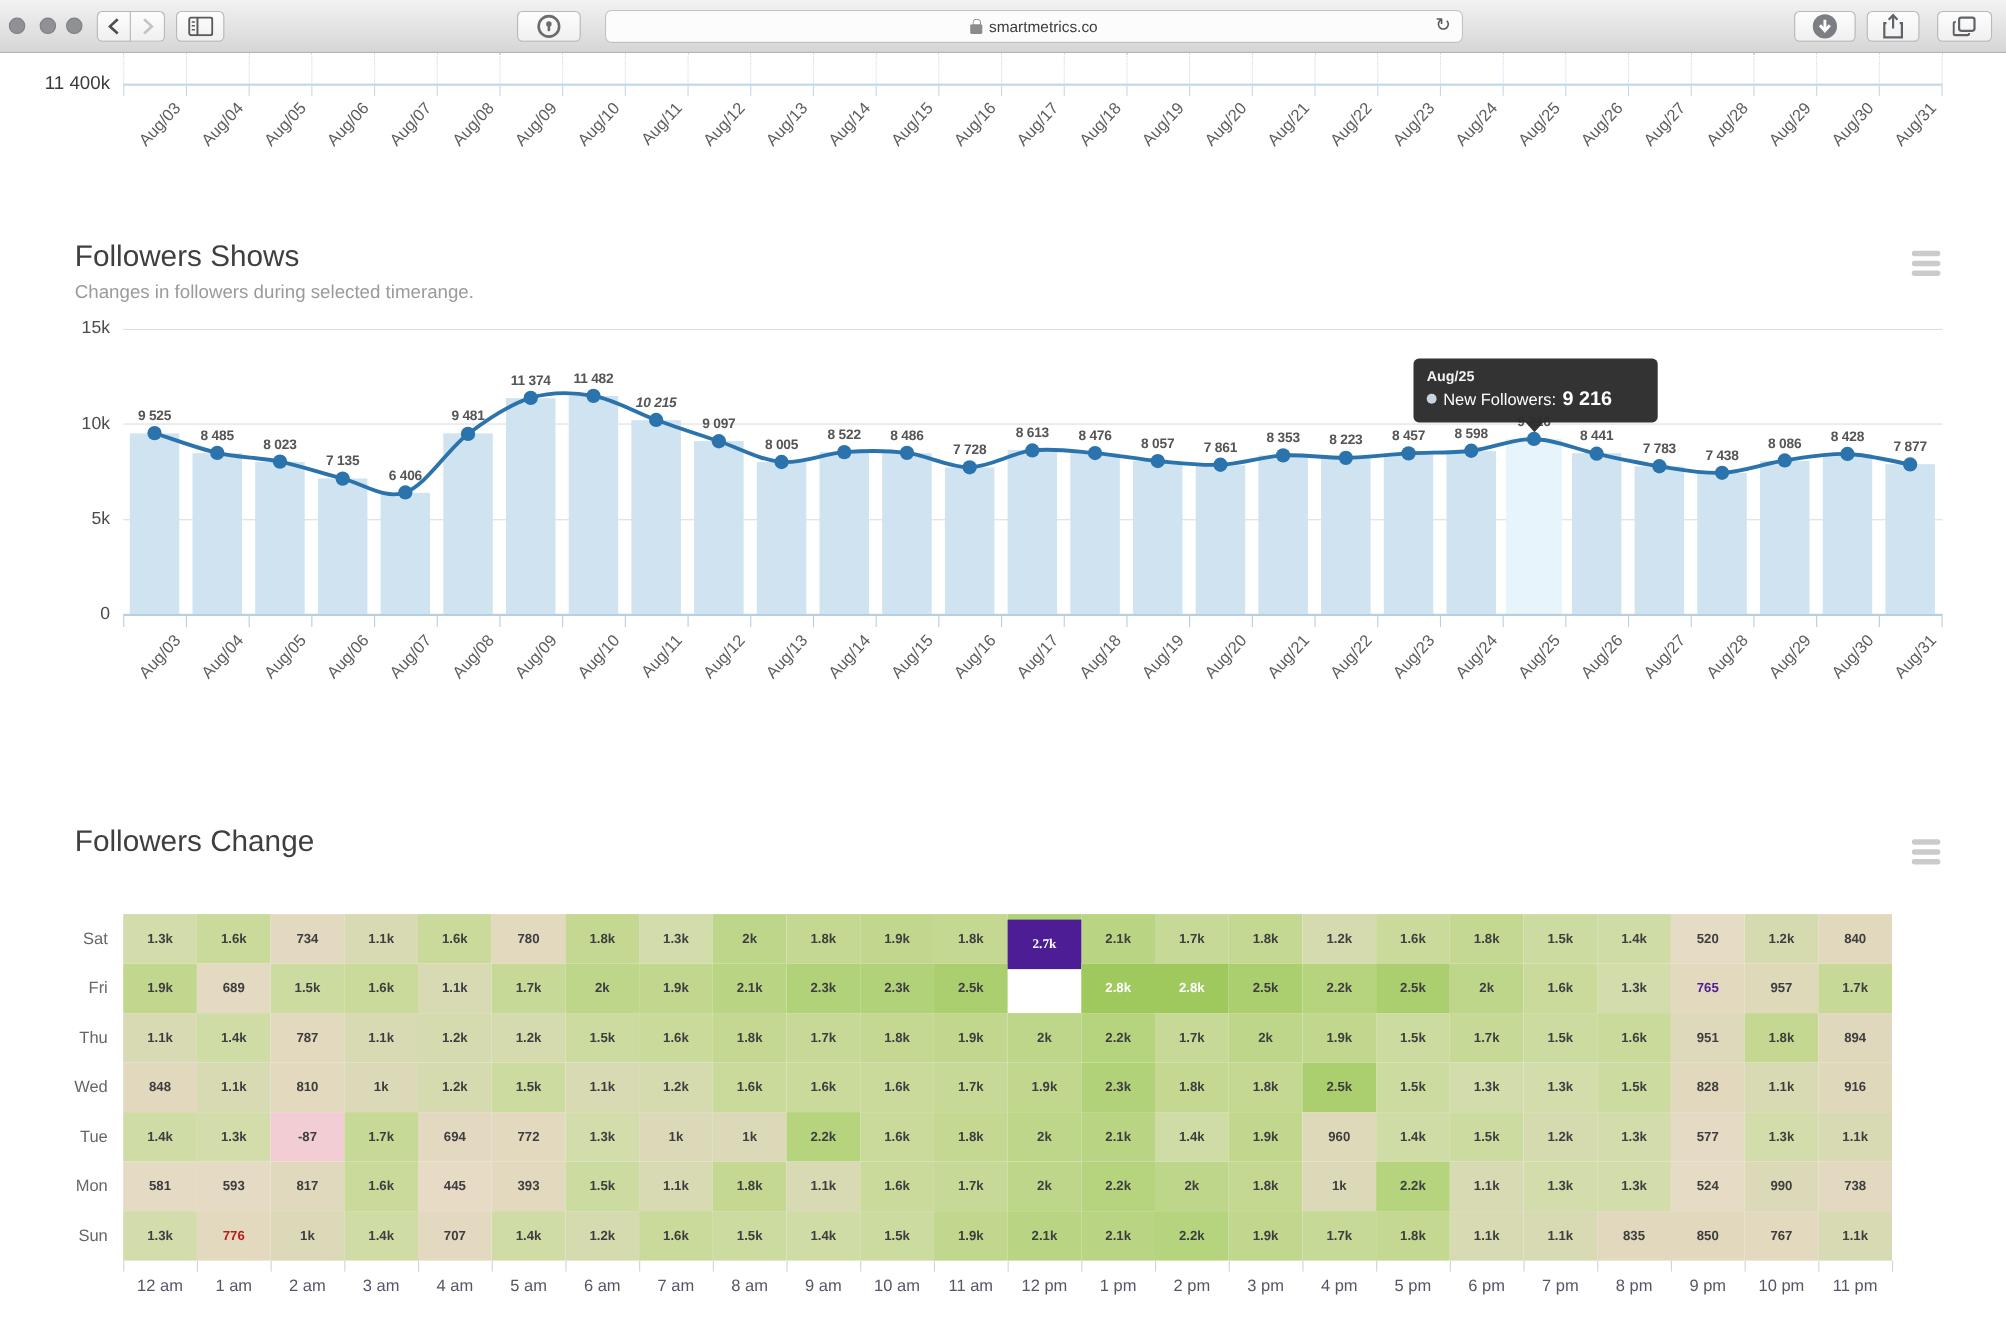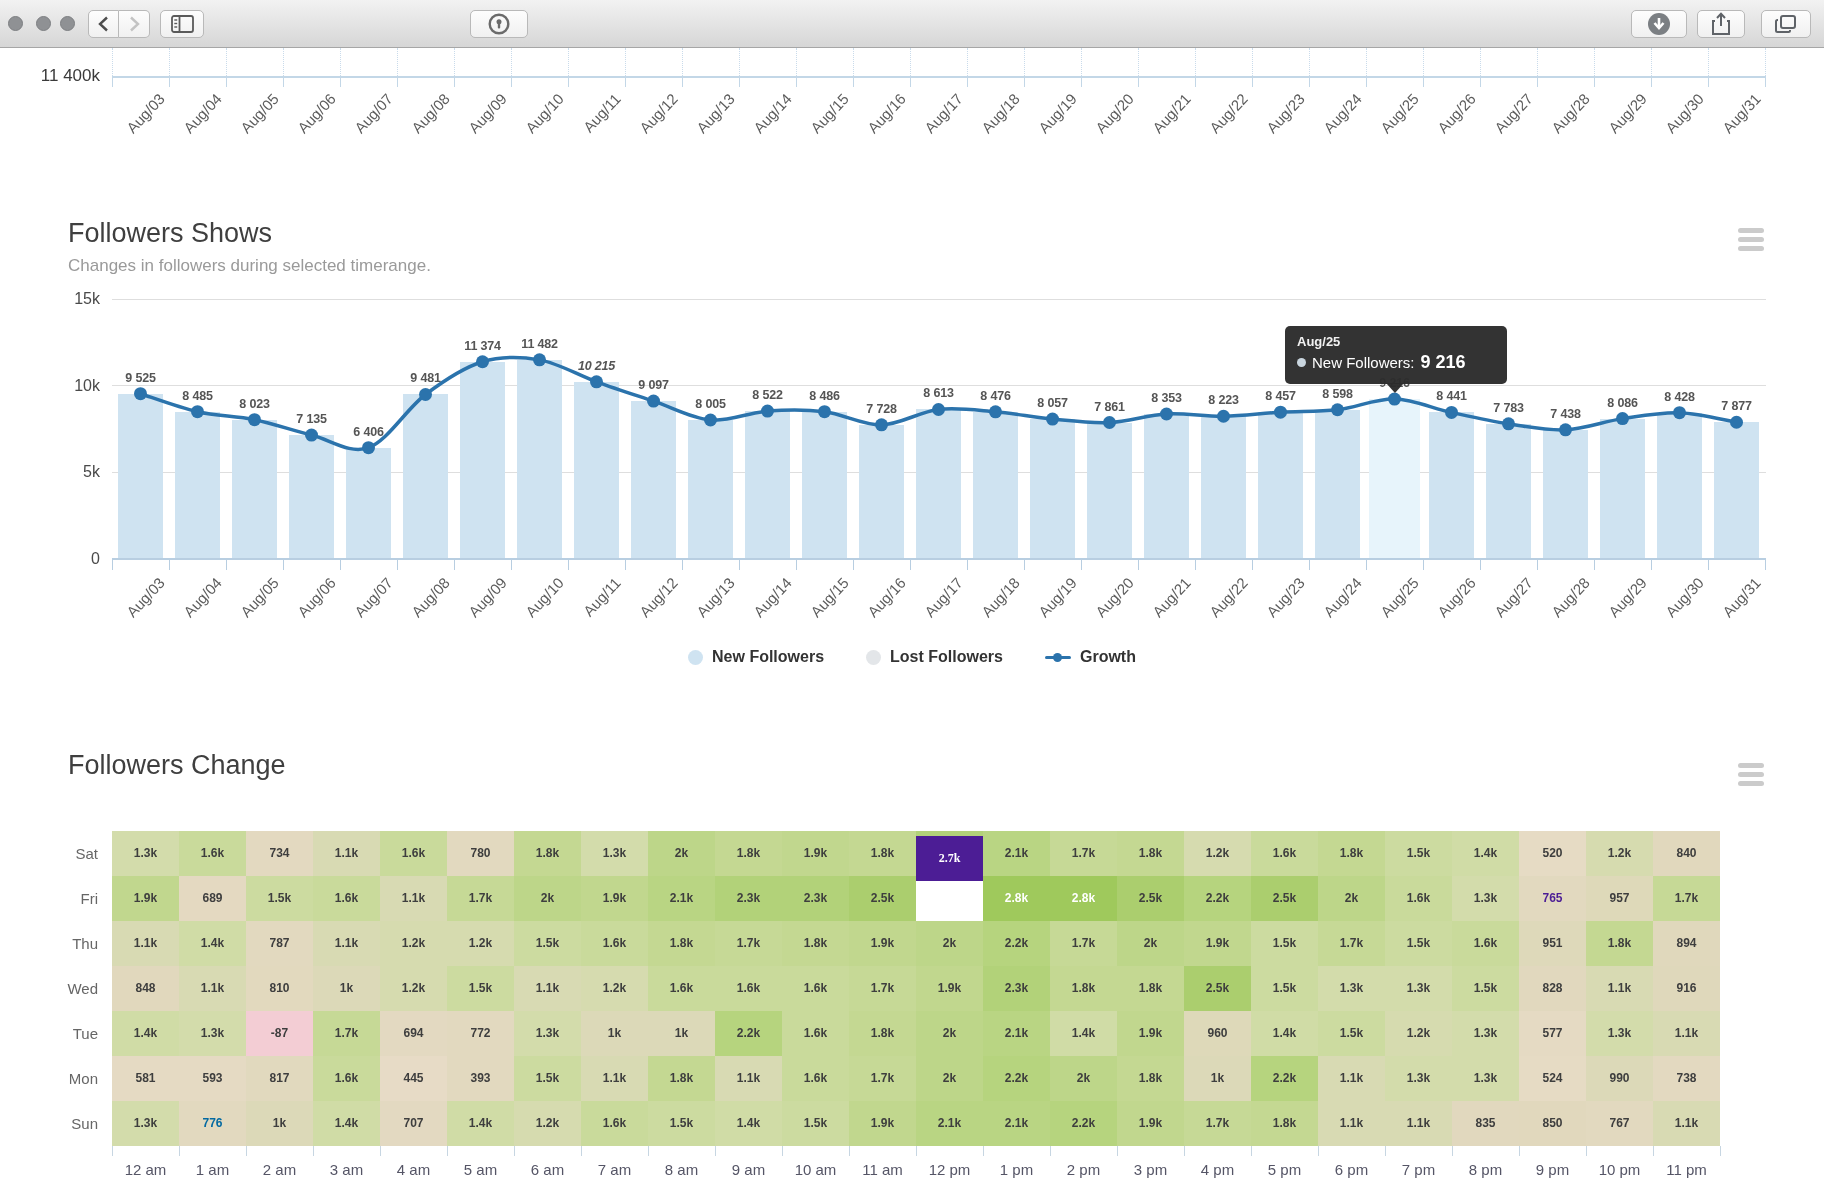--- a/index.html
+++ b/index.html
@@ -112,20 +112,25 @@
     </div>
 
     <div class="bbtn" style="left:470px;width:58px">
       <svg width="22" height="22" viewBox="0 0 22 22">
         <circle cx="11" cy="11" r="9.3" fill="none" stroke="#6b6b6b" stroke-width="2.4"></circle>
         <circle cx="11" cy="8.8" r="2.5" fill="#6b6b6b"></circle>
         <rect x="9.8" y="9.5" width="2.4" height="6" rx="1" fill="#6b6b6b"></rect>
         </svg>
     </div>
 
+    <div class="urlfield">
+      <span class="lock"></span>
+      <span class="urltext">smartmetrics.co</span>
+      <span class="reload">↻</span>
+    </div>
 
     <div class="bbtn" style="left:1631px;width:56px">
       <svg width="24" height="24" viewBox="0 0 24 24">
         <circle cx="12" cy="12" r="11" fill="#7b7f83"></circle>
         <line x1="12" y1="6" x2="12" y2="15" stroke="#fff" stroke-width="2.6"></line>
         <polyline points="7.5,11 12,16 16.5,11" fill="none" stroke="#fff" stroke-width="2.6"></polyline>
         </svg>
     </div>
     <div class="bbtn" style="left:1697px;width:48px">
       <svg width="20" height="24" viewBox="0 0 20 24">
@@ -407,37 +412,20 @@
   <div class="tooltip">
     <div class="tt-date">Aug/25</div>
     <div class="tt-row">
       <span class="tt-bullet"></span>
       <span class="tt-series">New Followers:</span>
       <span class="tt-value">9 216</span>
     </div>
     <div class="tt-caret"></div>
   </div>
 
-  <div class="legend" id="growth-legend">
-      <div class="item">
-        <span class="sw-circle" style="background: rgb(207, 227, 241);"></span>
-        <span class="lbl">New Followers</span>
-      </div>
-      <div class="item">
-        <span class="sw-circle" style="background: rgb(227, 230, 233);"></span>
-        <span class="lbl">Lost Followers</span>
-      </div>
-      <div class="item">
-        <span class="sw-line">
-          <span class="ln" style="background: rgb(43, 115, 172);"></span>
-          <span class="dt" style="background: rgb(43, 115, 172);"></span>
-        </span>
-        <span class="lbl">Growth</span>
-      </div>
-    </div>
 
   <div class="sec-title" style="top:750px">Followers Change</div>
   <div class="menu-btn" style="top:763px">
     <i></i>
       <i></i>
       <i style="margin-bottom:0"></i>
   </div>
 
   <div id="heatmap">
       <div class="hm-rowlab" style="position: absolute; top: 831px;">Sat</div>
@@ -585,21 +573,21 @@
       <div class="hm-cell" style="position: absolute; left: 1184px; top: 1056px; background: rgb(220, 217, 184); color: rgb(62, 62, 62);">1k</div>
       <div class="hm-cell" style="position: absolute; left: 1251px; top: 1056px; background: rgb(182, 212, 126); color: rgb(62, 62, 62);">2.2k</div>
       <div class="hm-cell" style="position: absolute; left: 1318px; top: 1056px; background: rgb(216, 218, 179); color: rgb(62, 62, 62);">1.1k</div>
       <div class="hm-cell" style="position: absolute; left: 1385px; top: 1056px; background: rgb(211, 220, 171); color: rgb(62, 62, 62);">1.3k</div>
       <div class="hm-cell" style="position: absolute; left: 1452px; top: 1056px; background: rgb(211, 220, 171); color: rgb(62, 62, 62);">1.3k</div>
       <div class="hm-cell" style="position: absolute; left: 1519px; top: 1056px; background: rgb(230, 219, 196); color: rgb(62, 62, 62);">524</div>
       <div class="hm-cell" style="position: absolute; left: 1586px; top: 1056px; background: rgb(220, 217, 184); color: rgb(62, 62, 62);">990</div>
       <div class="hm-cell" style="position: absolute; left: 1653px; top: 1056px; background: rgb(227, 217, 192); color: rgb(62, 62, 62);">738</div>
       <div class="hm-rowlab" style="position: absolute; top: 1101px;">Sun</div>
       <div class="hm-cell" style="position: absolute; left: 112px; top: 1101px; background: rgb(211, 220, 171); color: rgb(62, 62, 62);">1.3k</div>
-      <div class="hm-cell" style="position: absolute; left: 179px; top: 1101px; background: rgb(226, 217, 191); color: #0369a1;">776</div>
+      <div class="hm-cell" style="position: absolute; left: 179px; top: 1101px; background: rgb(226, 217, 191); color: #b91c1c;">776</div>
       <div class="hm-cell" style="position: absolute; left: 246px; top: 1101px; background: rgb(220, 217, 184); color: rgb(62, 62, 62);">1k</div>
       <div class="hm-cell" style="position: absolute; left: 313px; top: 1101px; background: rgb(208, 220, 166); color: rgb(62, 62, 62);">1.4k</div>
       <div class="hm-cell" style="position: absolute; left: 380px; top: 1101px; background: rgb(227, 217, 193); color: rgb(62, 62, 62);">707</div>
       <div class="hm-cell" style="position: absolute; left: 447px; top: 1101px; background: rgb(208, 220, 166); color: rgb(62, 62, 62);">1.4k</div>
       <div class="hm-cell" style="position: absolute; left: 514px; top: 1101px; background: rgb(214, 219, 175); color: rgb(62, 62, 62);">1.2k</div>
       <div class="hm-cell" style="position: absolute; left: 581px; top: 1101px; background: rgb(201, 218, 155); color: rgb(62, 62, 62);">1.6k</div>
       <div class="hm-cell" style="position: absolute; left: 648px; top: 1101px; background: rgb(204, 219, 160); color: rgb(62, 62, 62);">1.5k</div>
       <div class="hm-cell" style="position: absolute; left: 715px; top: 1101px; background: rgb(208, 220, 166); color: rgb(62, 62, 62);">1.4k</div>
       <div class="hm-cell" style="position: absolute; left: 782px; top: 1101px; background: rgb(204, 219, 160); color: rgb(62, 62, 62);">1.5k</div>
       <div class="hm-cell" style="position: absolute; left: 849px; top: 1101px; background: rgb(193, 215, 142); color: rgb(62, 62, 62);">1.9k</div>

